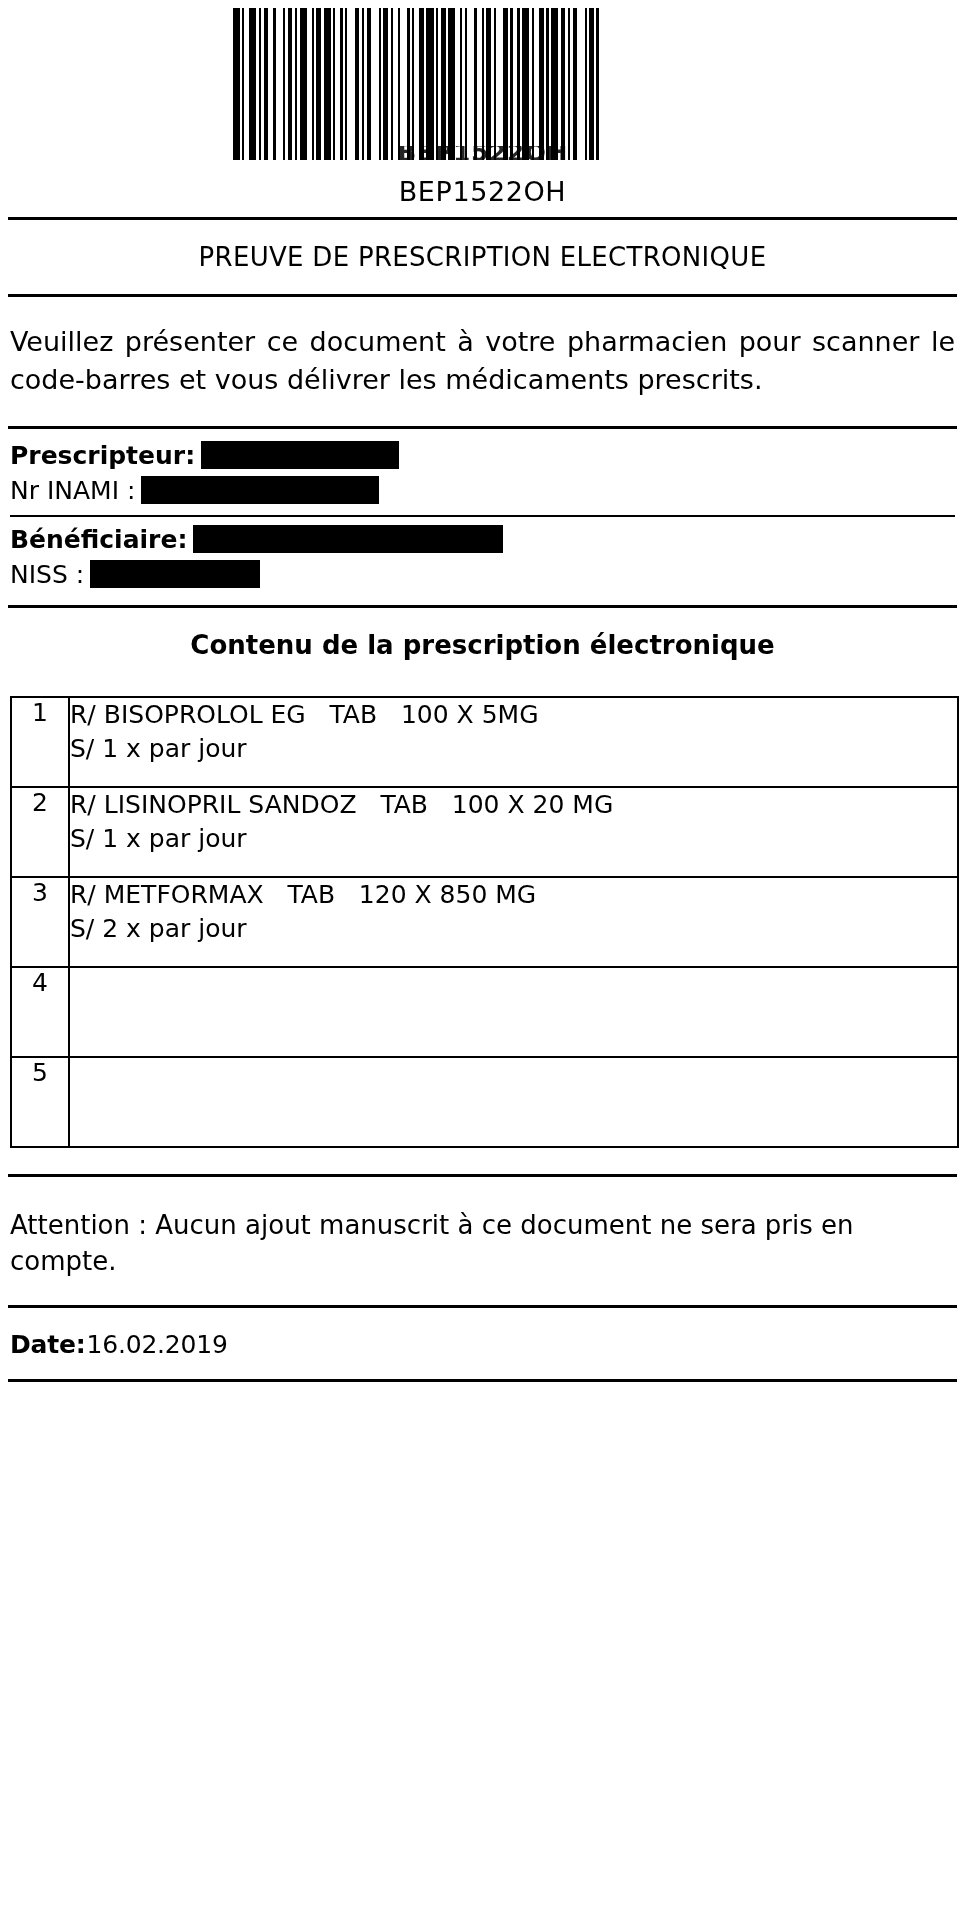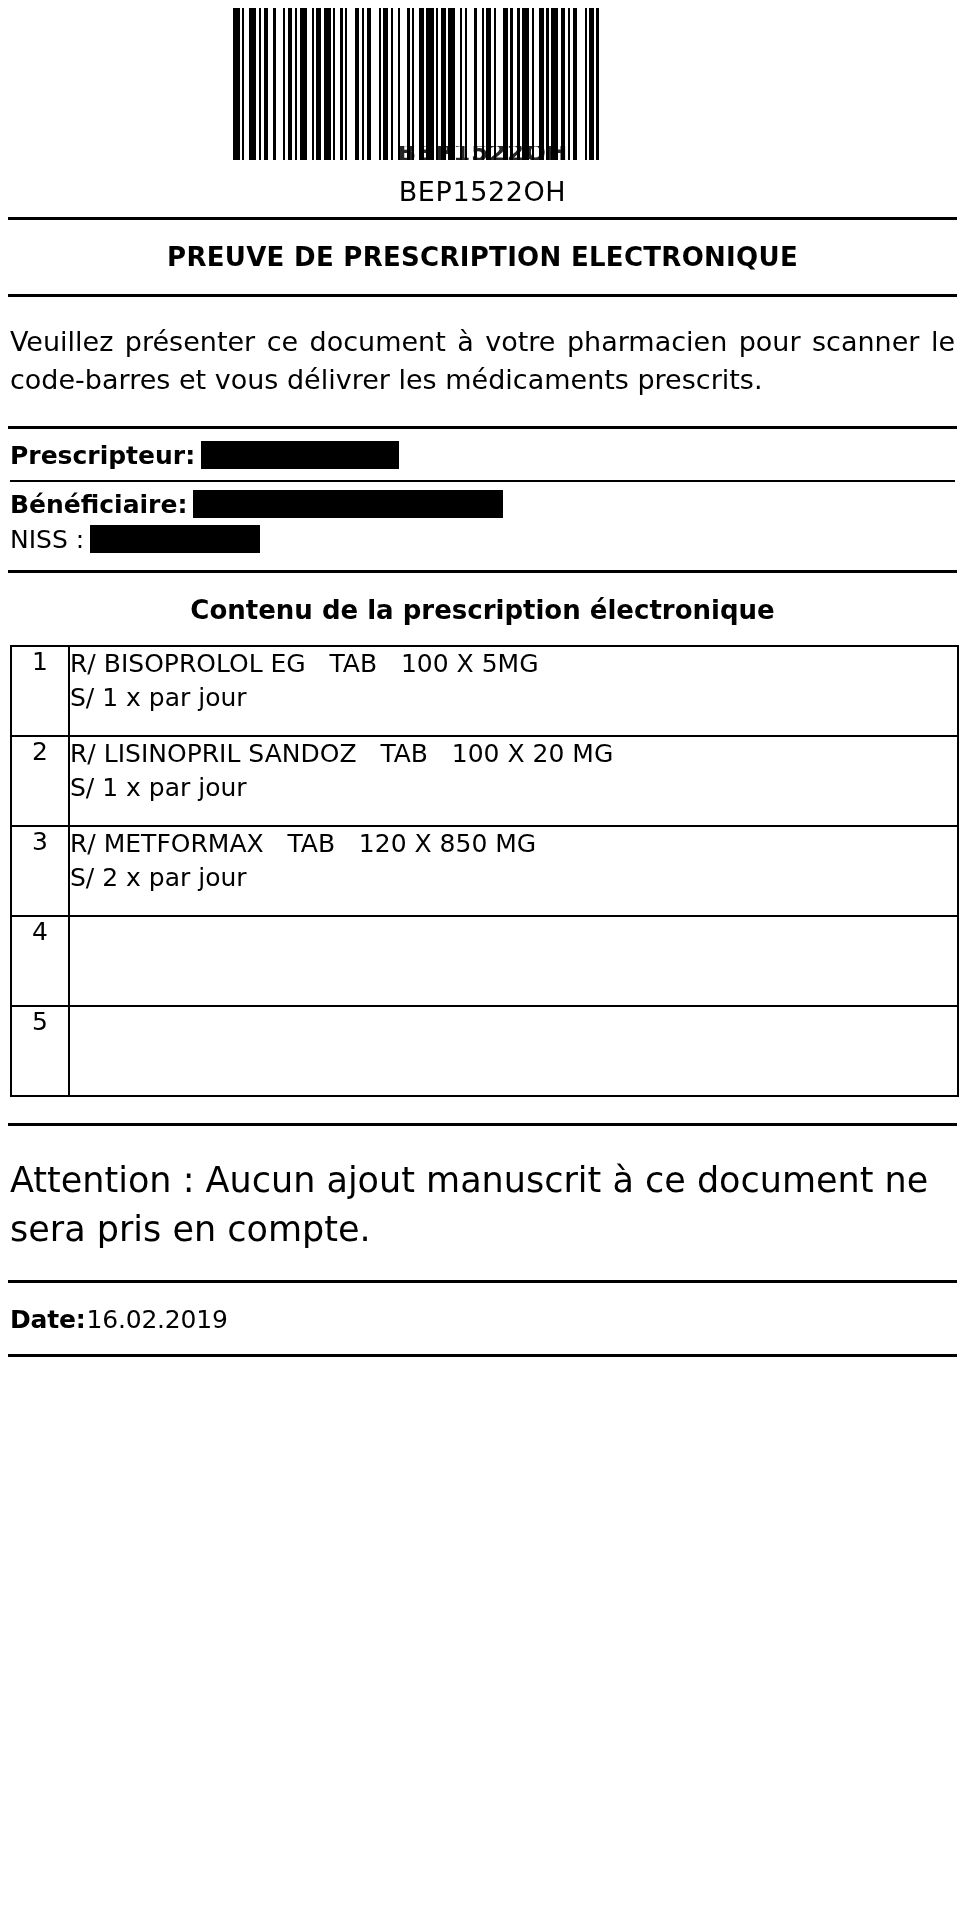--- a/index.html
+++ b/index.html
@@ -72,21 +72,21 @@
     border: 0;
     border-top: 2px solid #000;
     margin: 0;
     width: 100%;
   }
 
   
   .doc-title {
     text-align: center;
     font-size: 26px;
-    font-weight: bold;
+    font-weight: normal;
     letter-spacing: 0.3px;
     padding: 22px 0 22px 0;
   }
 
   
   .intro {
     font-size: 27px;
     line-height: 1.42;
     text-align: justify;
     text-align-last: left;
@@ -118,21 +118,21 @@
     height: 28px;
     margin-left: 6px;
     vertical-align: middle;
   }
 
   
   .section-heading {
     text-align: center;
     font-size: 26px;
     font-weight: bold;
-    padding: 22px 0 20px 0;
+    padding: 22px 0 36px 0;
   }
 
   
   table.rx {
     border-collapse: collapse;
     width: 100%;
     margin: 0 0 0 2px;
     table-layout: fixed;
   }
   table.rx td {
@@ -154,21 +154,21 @@
     font-size: 25px;
     line-height: 1.38;
     white-space: pre;
   }
   .rx-empty {
     height: 90px;
   }
 
   
   .attention {
-    font-size: 35px;
+    font-size: 26px;
     line-height: 1.4;
     padding: 30px 2px 26px 2px;
   }
 
   
   .date-row {
     font-size: 25px;
     padding: 22px 2px 20px 2px;
     letter-spacing: -0.2px;
   }
@@ -303,20 +303,24 @@
   <hr class="rule">
 
   <div class="intro">Veuillez présenter ce document à votre pharmacien pour scanner le code-barres et vous délivrer les médicaments prescrits.</div>
 
   <hr class="rule">
 
   <div class="parties">
     <div class="party-row">
       <span class="party-label-bold">Prescripteur:</span>
       <span class="redaction" style="width:198px;"></span>
+    </div>
+    <div class="party-row">
+      <span class="party-label">Nr INAMI :</span>
+      <span class="redaction" style="width:238px;"></span>
     </div>
 
     <hr class="rule-thin" style="margin:10px 0 8px 0;">
 
     <div class="party-row">
       <span class="party-label-bold">Bénéficiaire:</span>
       <span class="redaction" style="width:310px;"></span>
     </div>
     <div class="party-row">
       <span class="party-label">NISS :</span>

